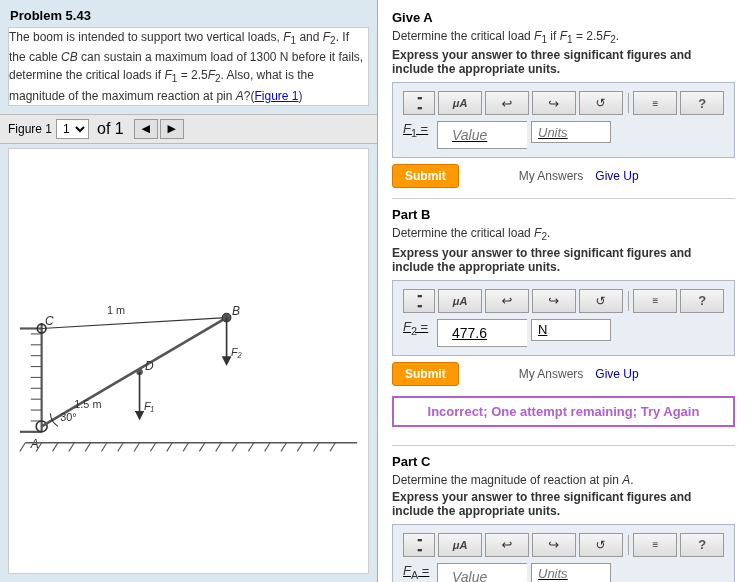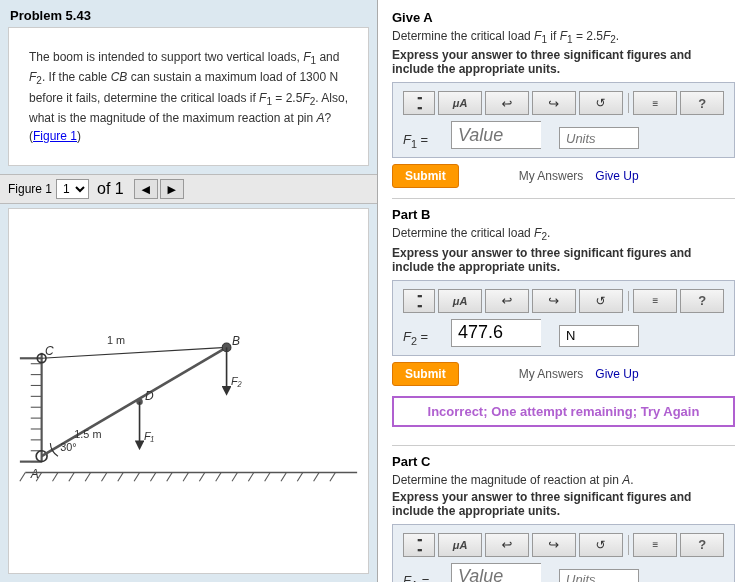--- a/index.html
+++ b/index.html
@@ -24,21 +24,21 @@
     }
     .problem-title {
       font-weight: bold;
       font-size: 13px;
       padding: 8px 10px 4px 10px;
       color: #000;
     }
     .problem-text {
       background: #fff;
       margin: 0 8px 8px 8px;
-      padding: 20px;
+      padding: 0;
       font-size: 12px;
       line-height: 1.5;
       border: 1px solid #ccc;
       color: #333;
     }
     .figure-controls {
       display: flex;
       align-items: center;
       padding: 4px 8px;
       background: #e8e8e8;
@@ -159,35 +159,36 @@
     .tool-eq {
       font-size: 10px;
     }
     .tool-q {
       font-size: 13px;
       font-weight: bold;
       color: #555;
     }
     .input-row {
       display: flex;
-      align-items: flex-end;
-      gap: 18px;
+      align-items: flex-start;
+      gap: 4px;
+      text-decoration: underline;
     }
     .eq-label {
       font-size: 13px;
       color: #333;
       min-width: 30px;
     }
     .value-input {
       width: 90px;
       height: 28px;
       border: 1px solid #999;
       border-right: none;
-      padding: 2px 6px;
-      font-size: 18px;
+      padding: 2px 14px;
+      font-size: 14px;
       color: #aaa;
       background: #fff;
       font-style: italic;
     }
     .value-input.filled {
       color: #000;
       font-style: normal;
     }
     .units-input {
       width: 80px;

